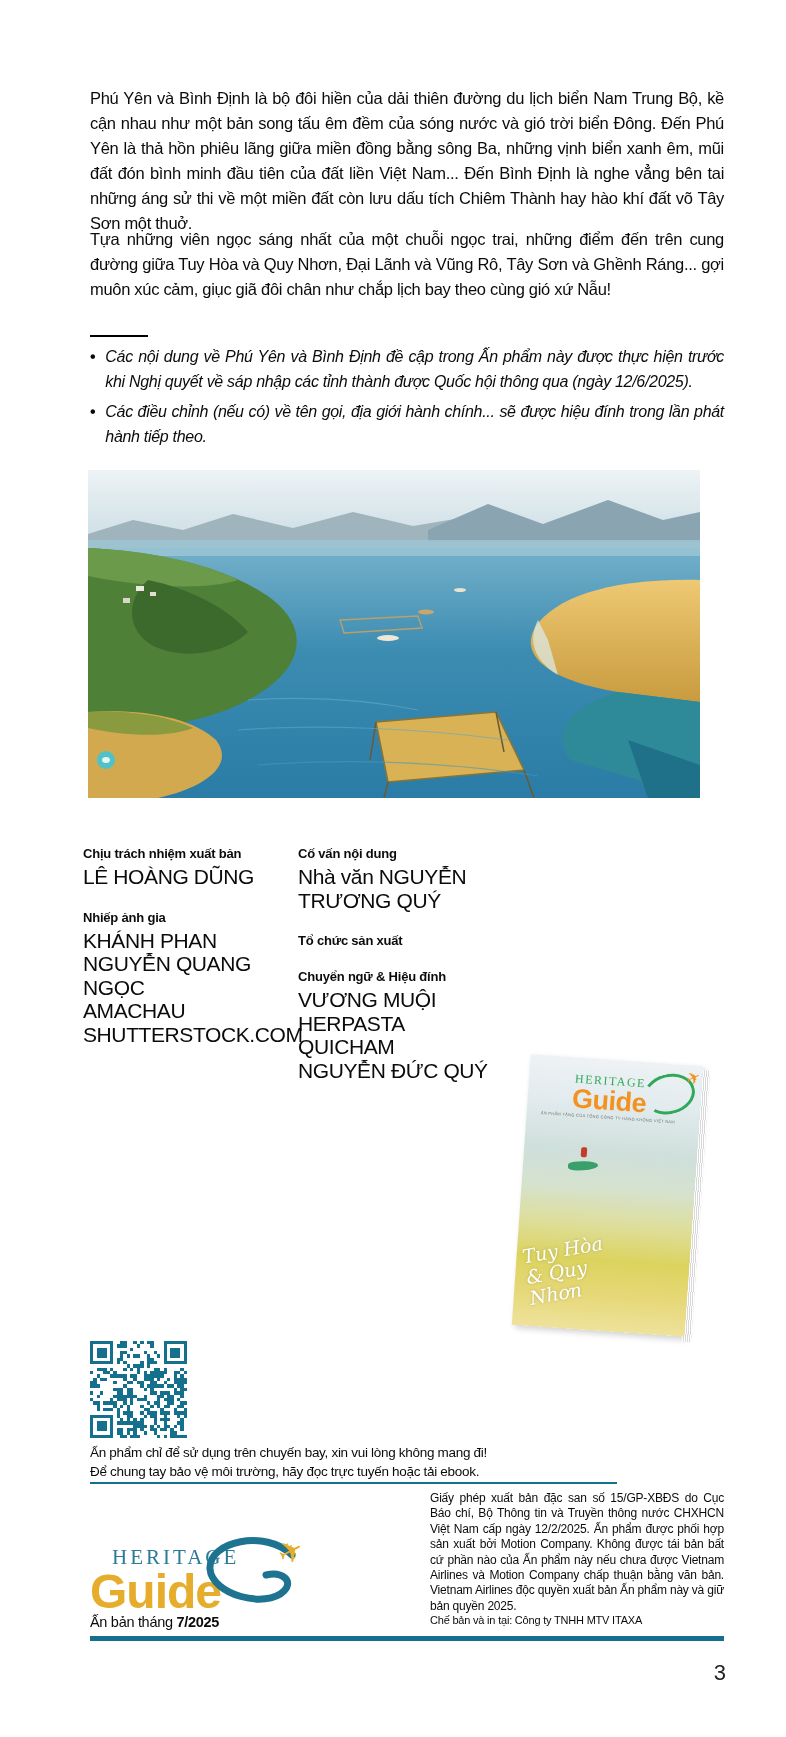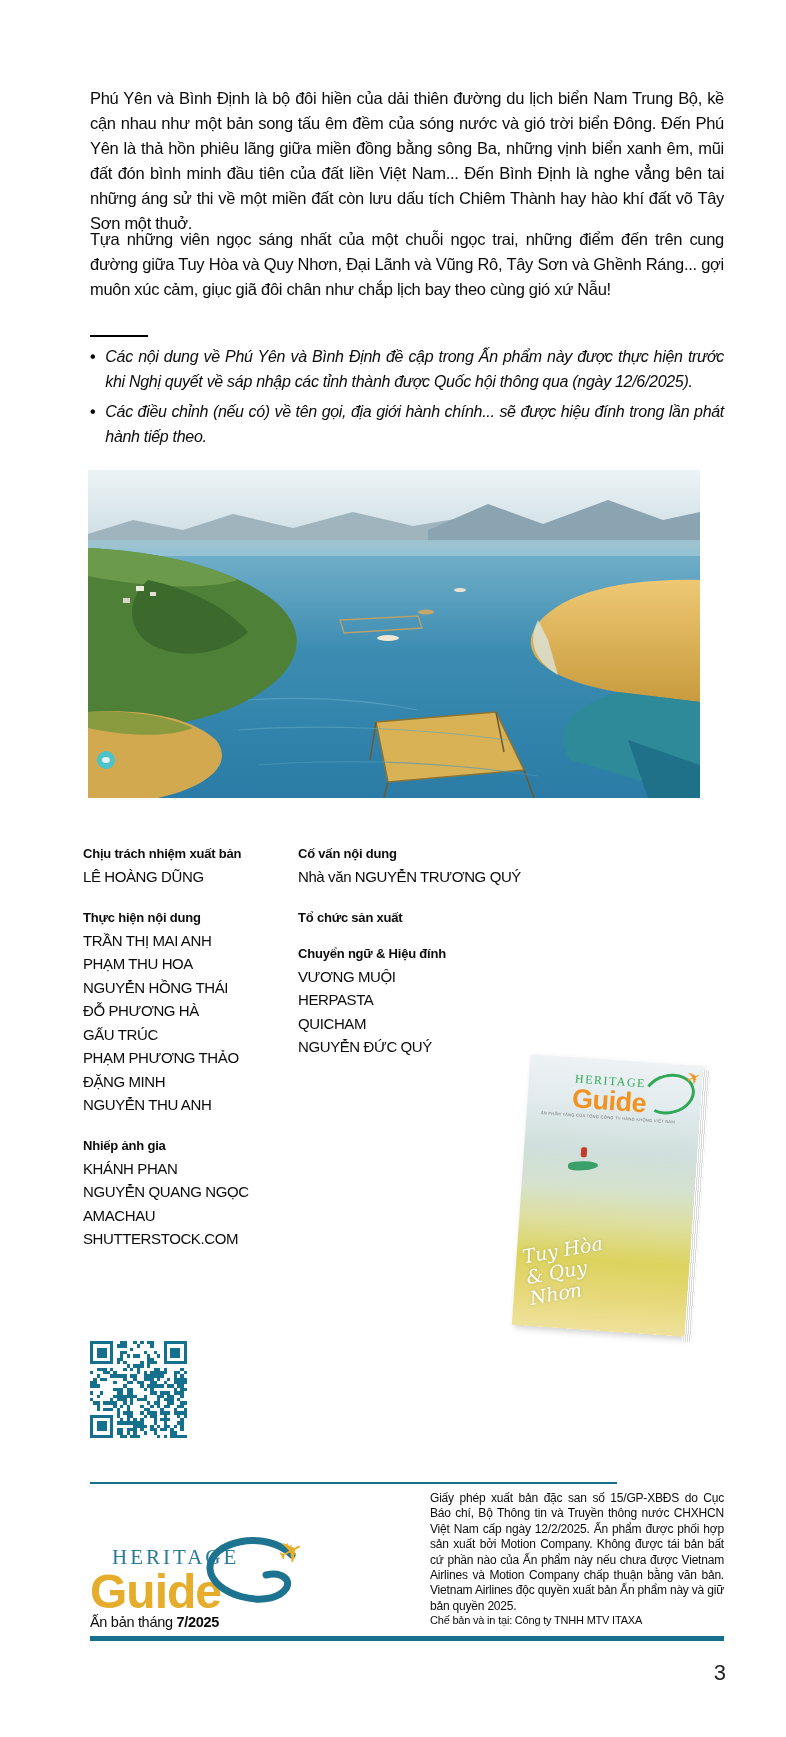--- a/index.html
+++ b/index.html
@@ -14,21 +14,21 @@
 
   
   .notes{font-style:italic;font-size:16px;line-height:24.5px;letter-spacing:-0.3px}
   .note-item{display:flex;margin-bottom:6px}
   .note-item::before{content:"•";margin-right:10px;font-weight:700;font-style:normal}
   .note-text{flex:1;text-align:justify}
 
   
   .credit-group{margin-bottom:21px}
   .credit-title{font-size:13px;font-weight:700;letter-spacing:-0.2px;margin-bottom:4px}
-  .credit-names{font-size:15px;line-height:23.5px;white-space:pre-line;letter-spacing:-0.4px}
+  .credit-names{font-size:21px;line-height:23.5px;white-space:pre-line;letter-spacing:-0.4px}
 
   
   .qr-wrap{width:97px;height:97px}
   .qr-note{font-size:13.5px;line-height:19px;white-space:pre-line;letter-spacing:-0.3px;font-weight:500}
 
   .thin-rule{height:2px;background:#15708d}
   .thick-rule{height:5px;background:#15708d}
 
   
   .license{font-size:12px;line-height:15.4px;text-align:justify;letter-spacing:-0.2px}
@@ -147,31 +147,20 @@
       <path d="M160,230 C220,226 280,230 330,240" stroke="#5ea6c4" stroke-width="1.2" fill="none" opacity="0.7"></path>
       <path d="M150,260 C230,254 330,258 420,270" stroke="#5ea6c4" stroke-width="1.2" fill="none" opacity="0.6"></path>
       <path d="M170,295 C260,288 360,292 450,306" stroke="#4e96b6" stroke-width="1.2" fill="none" opacity="0.6"></path>
     </svg>
   </div>
 
   <div class="abs" style="left:83px;top:846px;width:200px">
     <div class="credit-group">
       <div class="credit-title">Chịu trách nhiệm xuất bản</div>
       <div class="credit-names">LÊ HOÀNG DŨNG</div>
-    </div>
-    <div class="credit-group">
-      <div class="credit-title">Thực hiện nội dung</div>
-      <div class="credit-names">TRẦN THỊ MAI ANH
-PHẠM THU HOA
-NGUYỄN HỒNG THÁI
-ĐỖ PHƯƠNG HÀ
-GẤU TRÚC
-PHẠM PHƯƠNG THẢO
-ĐẶNG MINH
-NGUYỄN THU ANH</div>
     </div>
     <div class="credit-group">
       <div class="credit-title">Nhiếp ảnh gia</div>
       <div class="credit-names">KHÁNH PHAN
 NGUYỄN QUANG NGỌC
 AMACHAU
 SHUTTERSTOCK.COM</div>
     </div>
   </div>
 
@@ -510,20 +499,22 @@
         <rect x="28" y="28" width="1" height="1" fill="#15708d"></rect>
         <path d="M0 0h7v7h-7zM1 1v5h5v-5z" fill-rule="evenodd" fill="#15708d"></path>
         <rect x="2" y="2" width="3" height="3" fill="#15708d"></rect>
         <path d="M22 0h7v7h-7zM23 1v5h5v-5z" fill-rule="evenodd" fill="#15708d"></path>
         <rect x="24" y="2" width="3" height="3" fill="#15708d"></rect>
         <path d="M0 22h7v7h-7zM1 23v5h5v-5z" fill-rule="evenodd" fill="#15708d"></path>
         <rect x="2" y="24" width="3" height="3" fill="#15708d"></rect>
       </svg>
   </div>
 
+  <div class="abs qr-note" style="left:90px;top:1443px;width:440px">Ấn phẩm chỉ để sử dụng trên chuyến bay, xin vui lòng không mang đi!
+Để chung tay bảo vệ môi trường, hãy đọc trực tuyến hoặc tải ebook.</div>
 
   <div class="abs thin-rule" style="left:90px;top:1482px;width:527px"></div>
 
   <div class="abs" style="left:90px;top:1545px;width:230px">
     <div class="logo-heritage" style="margin-left:22px">HERITAGE</div>
     <div class="logo-guide">Guide</div>
   </div>
   <svg class="abs" style="left:196px;top:1533px" width="110" height="84" viewBox="0 0 110 84">
     <path d="M96 22 C70 -4 12 8 14 36 C16 62 70 76 88 58 C98 48 86 38 70 42" fill="none" stroke="#1d7390" stroke-width="7" stroke-linecap="round"></path>
   </svg>

